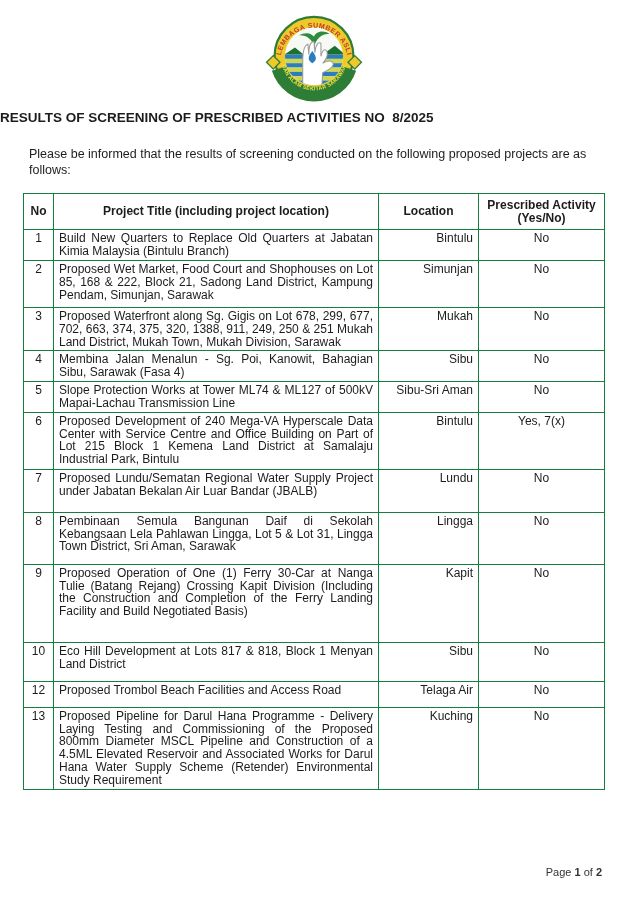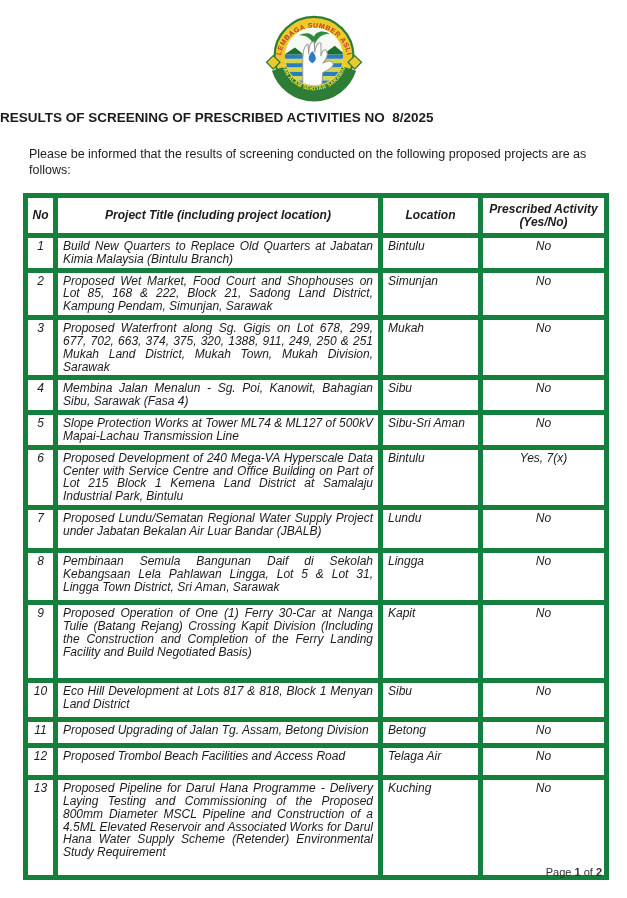--- a/index.html
+++ b/index.html
@@ -32,36 +32,35 @@
     border-collapse:collapse;
     table-layout:fixed;
     font-size:12px;line-height:1.07;
     color:#1c1c1c;
   }
   table.results col.c1{width:30px;}
   table.results col.c2{width:325px;}
   table.results col.c3{width:100px;}
   table.results col.c4{width:126px;}
   table.results th, table.results td{
-    border:5px solid #15803d;
+    border:1px solid #15803d;
     padding:2px 5px;
     vertical-align:top;
     overflow:hidden;
-    font-style:italic;
   }
   table.results th{
     font-weight:bold;
     text-align:center;
     vertical-align:middle;
     height:31px;
     padding:2px 3px;
   }
   td.c-no{text-align:center;padding-left:1px;padding-right:1px;}
   td.c-title{text-align:justify;}
-  td.c-loc{text-align:left;}
+  td.c-loc{text-align:right;}
   td.c-pa{text-align:center;}
   tbody tr:nth-of-type(1){height:31px;}
   tbody tr:nth-of-type(2){height:47px;}
   tbody tr:nth-of-type(3){height:41px;}
   tbody tr:nth-of-type(4){height:28px;}
   tbody tr:nth-of-type(5){height:27px;}
   tbody tr:nth-of-type(6){height:57px;}
   tbody tr:nth-of-type(7){height:43px;}
   tbody tr:nth-of-type(8){height:52px;}
   tbody tr:nth-of-type(9){height:78px;}
@@ -213,26 +212,20 @@
           <td class="c-pa">No</td>
         </tr>
 
         <tr>
           <td class="c-no">10</td>
           <td class="c-title">Eco Hill Development at Lots 817 &amp; 818, Block 1 Menyan Land District</td>
           <td class="c-loc">Sibu</td>
           <td class="c-pa">No</td>
         </tr>
 
-        <tr>
-          <td class="c-no">11</td>
-          <td class="c-title">Proposed Upgrading of Jalan Tg. Assam, Betong Division</td>
-          <td class="c-loc">Betong</td>
-          <td class="c-pa">No</td>
-        </tr>
 
         <tr>
           <td class="c-no">12</td>
           <td class="c-title">Proposed Trombol Beach Facilities and Access Road</td>
           <td class="c-loc">Telaga Air</td>
           <td class="c-pa">No</td>
         </tr>
 
         <tr>
           <td class="c-no">13</td>

